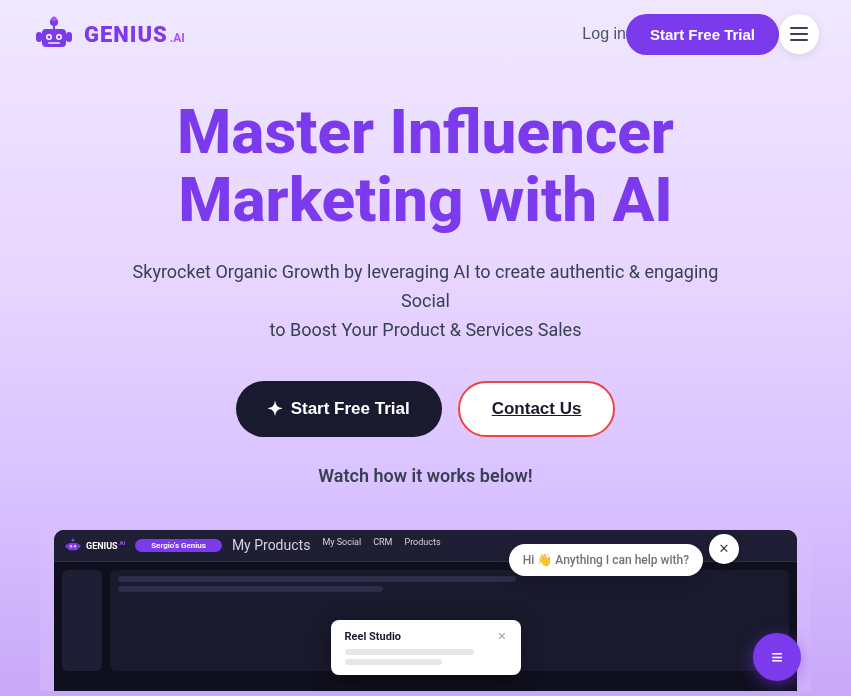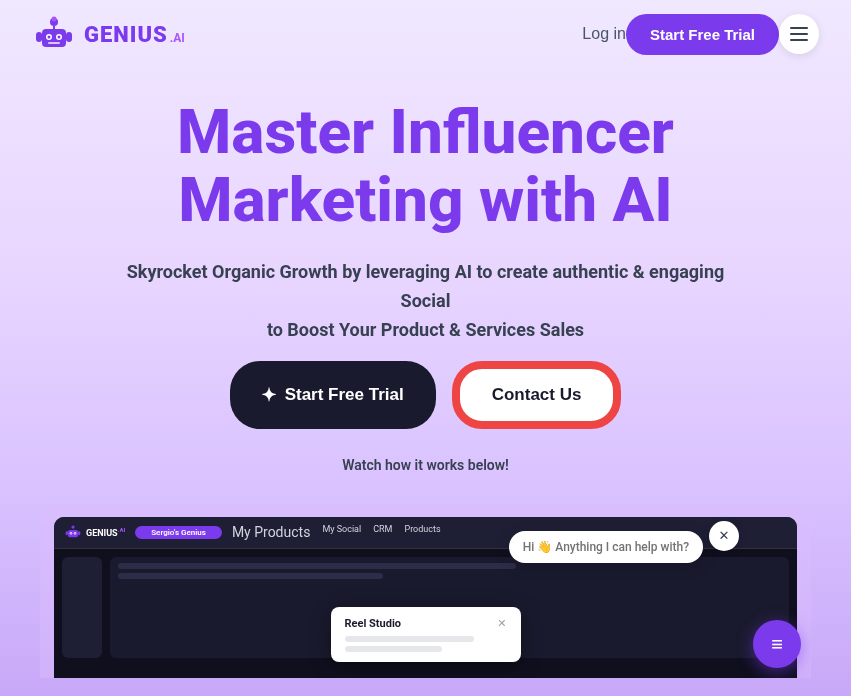--- a/index.html
+++ b/index.html
@@ -103,22 +103,21 @@
       color: #7c3aed;
       line-height: 1.1;
       margin-bottom: 24px;
     }
 
     .hero-subtitle {
       font-size: 18px;
       color: #374151;
       line-height: 1.6;
       max-width: 720px;
-      margin: 0 auto 16px;
-      font-weight: bold;
+      margin: 0 auto 36px;
     }
 
     .hero-buttons {
       display: flex;
       justify-content: center;
       gap: 16px;
       margin-bottom: 28px;
     }
 
     .start-trial-btn {
@@ -135,30 +134,31 @@
       gap: 8px;
     }
 
     .sparkle-icon {
       font-size: 18px;
     }
 
     .contact-btn {
       background: #fff;
       color: #1a1a2e;
-      border: 8px solid #ef4444;
+      border: 2px solid #ef4444;
       border-radius: 30px;
       padding: 16px 32px;
       font-size: 17px;
       font-weight: 600;
       cursor: pointer;
+      text-decoration: underline;
     }
 
     .watch-text {
-      font-size: 14px;
+      font-size: 18px;
       color: #374151;
       font-weight: 600;
     }
   </style>
 </head>
 <body>
 
 <header class="header">
   <div class="logo-wrapper">
     <svg class="logo-icon" viewBox="0 0 44 44" xmlns="http://www.w3.org/2000/svg">

